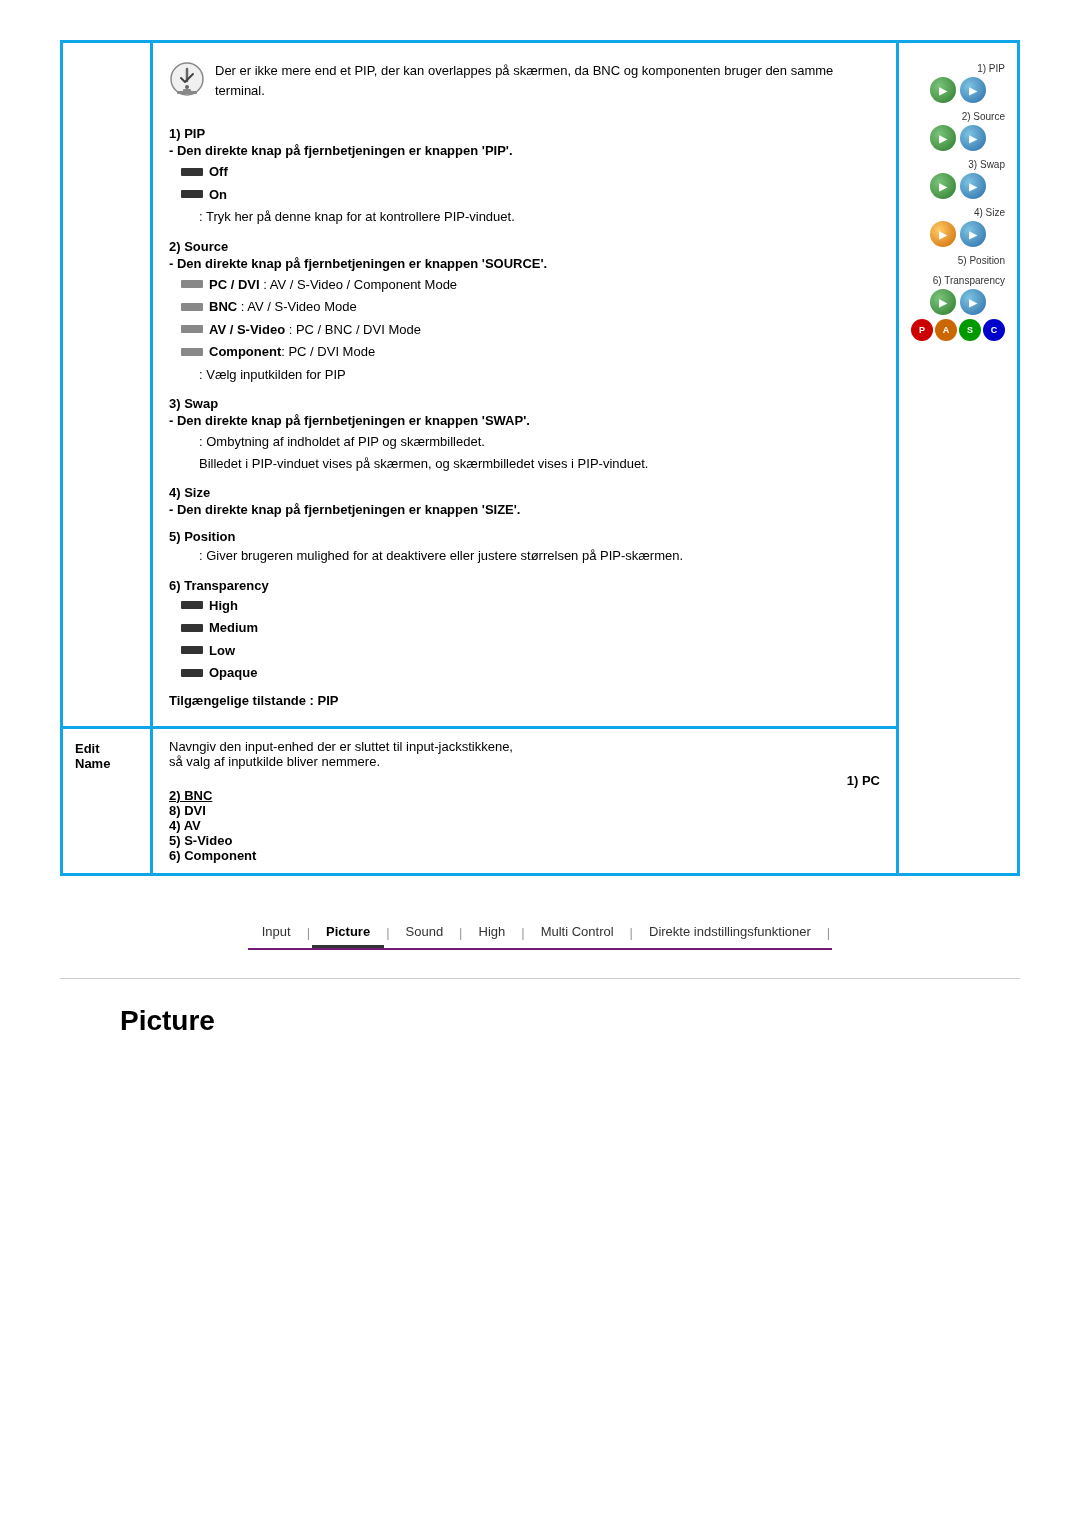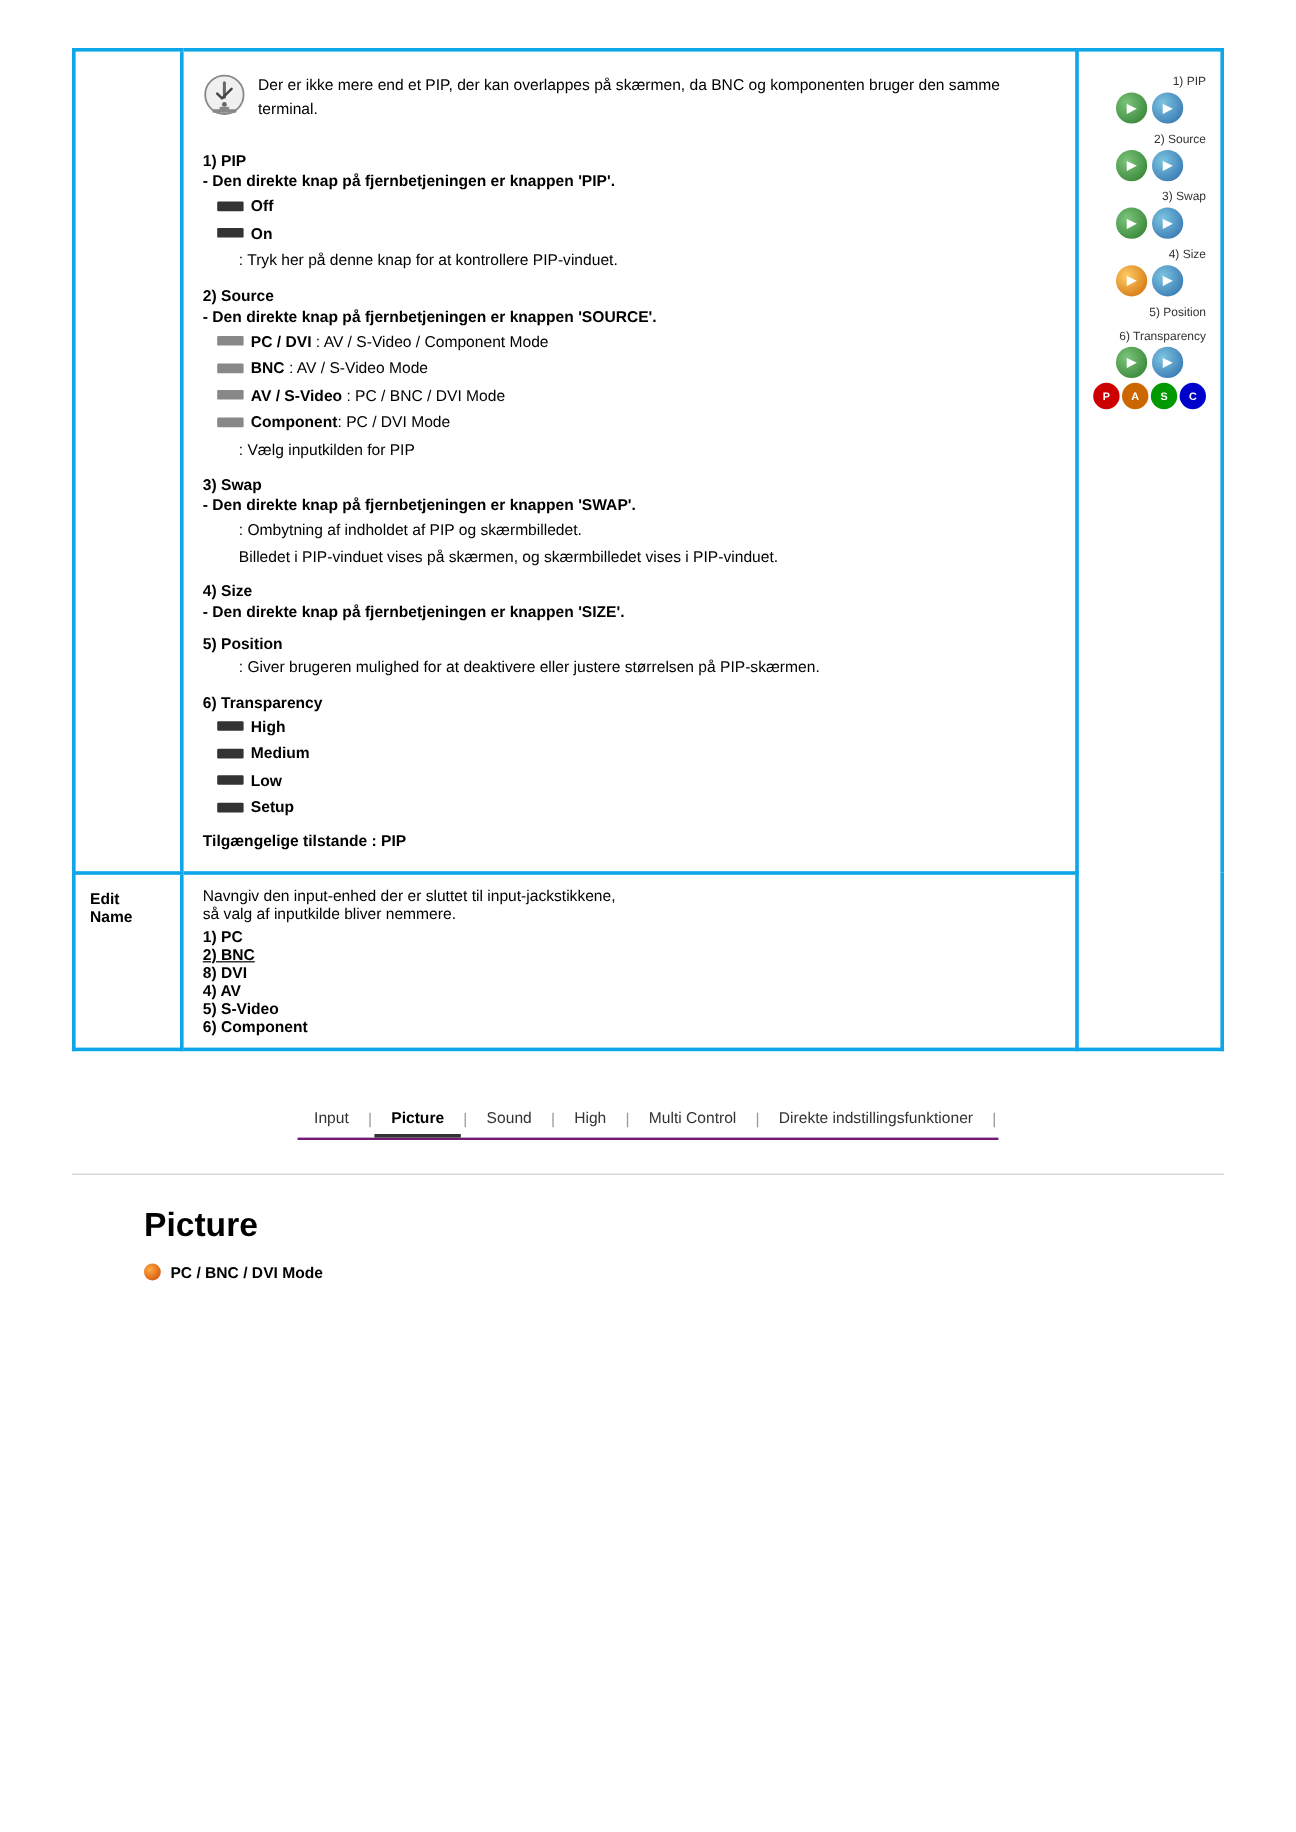--- a/index.html
+++ b/index.html
@@ -357,21 +357,21 @@
             <div class="sub-item">
               <div class="dash-icon dark"></div>
               <span class="item-text bold">Medium</span>
             </div>
             <div class="sub-item">
               <div class="dash-icon dark"></div>
               <span class="item-text bold">Low</span>
             </div>
             <div class="sub-item">
               <div class="dash-icon dark"></div>
-              <span class="item-text bold">Setup</span>
+              <span class="item-text bold">Opaque</span>
             </div>
             <div style="margin-top:10px; font-weight:bold;">Tilgængelige tilstande : PIP</div>
           </div>
         </td>
         <td class="right-col" rowspan="2">
           <div class="right-illustrations">
             <div class="illus-label">1) PIP</div>
             <div class="btn-pair">
               <div class="btn-circle btn-green">▶</div>
               <div class="btn-circle btn-blue">▶</div>
@@ -411,21 +411,21 @@
           </div>
         </td>
       </tr>
 
       <tr>
         <td class="left-col">Edit Name</td>
         <td class="content-col">
           <div>Navngiv den input-enhed der er sluttet til input-jackstikkene,</div>
           <div>så valg af inputkilde bliver nemmere.</div>
           <div style="margin-top:4px;">
-            <div style="font-weight:bold;">1) PC</div>
+            <div style="font-weight:bold;text-align:right;">1) PC</div>
             <div style="font-weight:bold;text-decoration:underline;">2) BNC</div>
             <div style="font-weight:bold;">8) DVI</div>
             <div style="font-weight:bold;">4) AV</div>
             <div style="font-weight:bold;">5) S-Video</div>
             <div style="font-weight:bold;">6) Component</div>
           </div>
         </td>
 
       </tr>
 
@@ -446,19 +446,15 @@
       <span class="nav-separator">|</span>
       <span class="nav-tab">Direkte indstillingsfunktioner</span>
       <span class="nav-separator">|</span>
     </div>
   </div>
 
   <div class="divider-line"></div>
 
   <div class="picture-section">
     <div class="picture-title">Picture</div>
-    <div class="picture-subtitle">
-      <div class="circle-orange"></div>
-      <span>PC / BNC / DVI Mode</span>
-    </div>
   </div>
 
 </div>
 
 </body></html>

